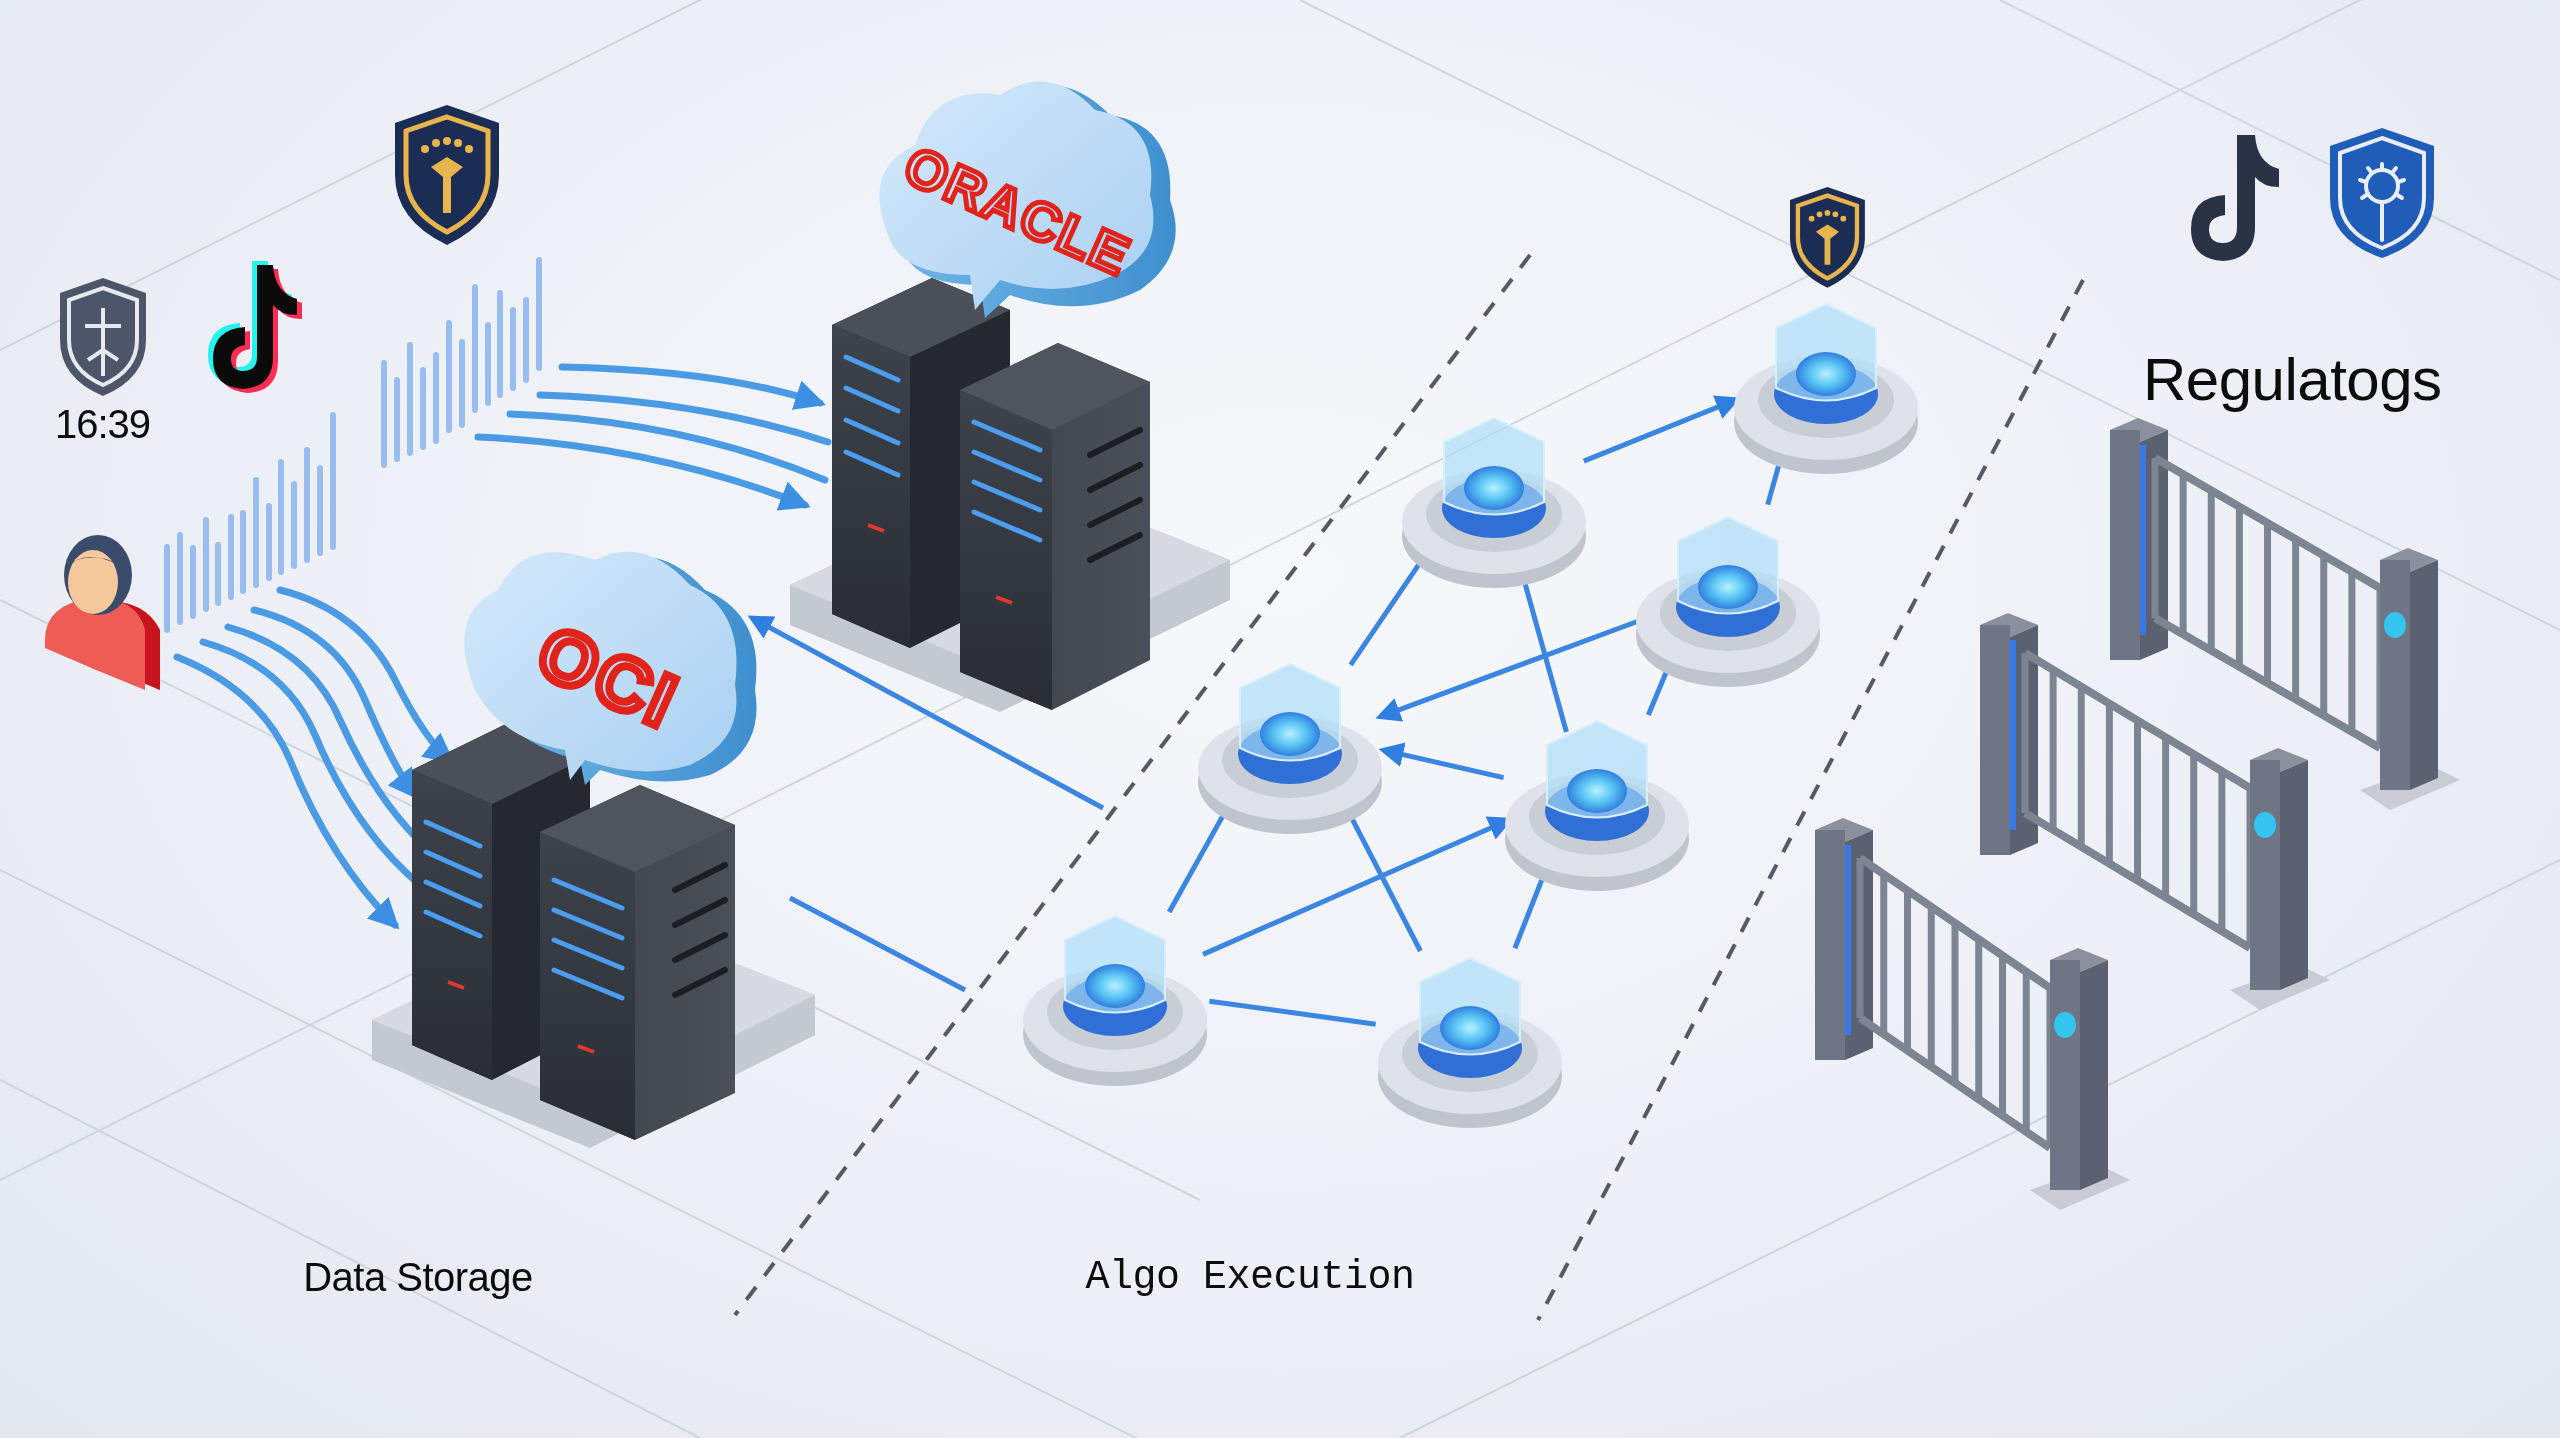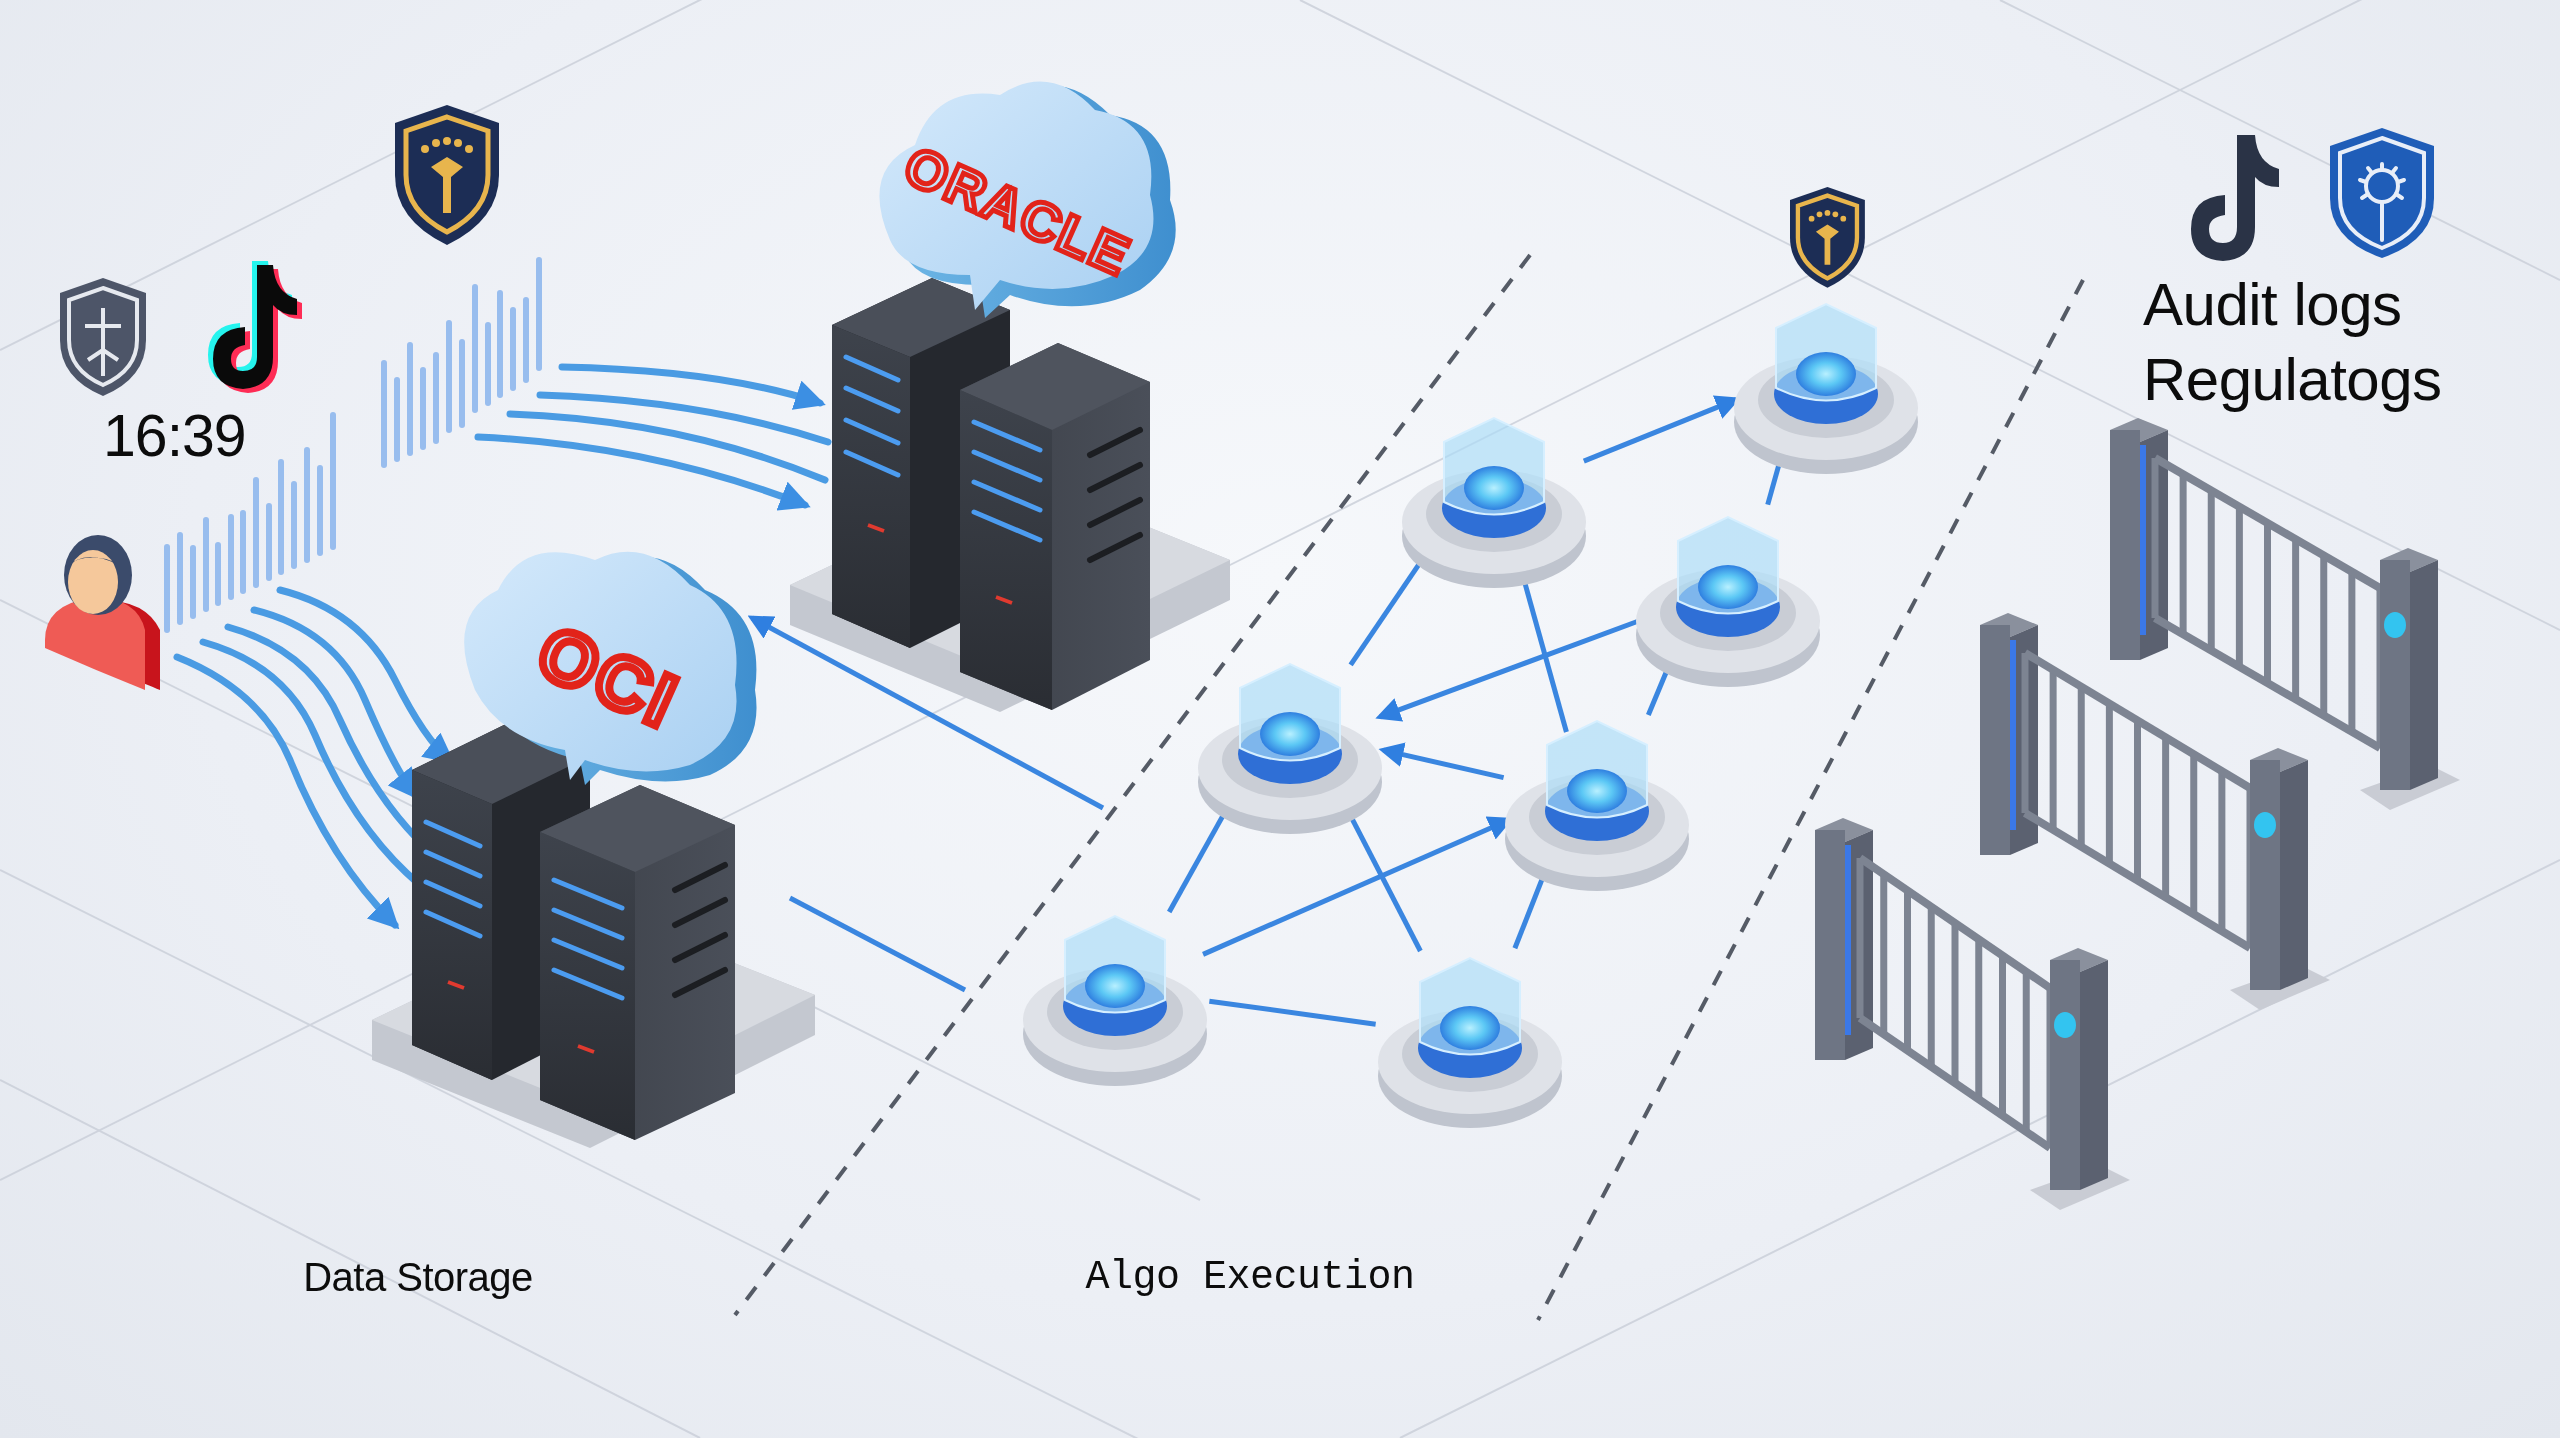--- a/index.html
+++ b/index.html
@@ -1,21 +1,21 @@
 <!DOCTYPE html>
 <html><head>
 <meta charset="utf-8">
 <style>
   html,body{margin:0;padding:0;}
   body{width:2560px;height:1438px;overflow:hidden;background:#eef1f6;font-family:"Liberation Sans","DejaVu Sans",sans-serif;}
   #stage{position:relative;width:2560px;height:1438px;background:radial-gradient(ellipse at 50% 40%,#f6f8fb 0%,#eceff5 60%,#e3e7ee 100%);}
   svg#scene{position:absolute;left:0;top:0;width:2560px;height:1438px;}
   .lbl{position:absolute;color:#0c0c0c;white-space:nowrap;font-family:"Liberation Sans",sans-serif;}
   .section-label{font-size:40px;font-weight:500;letter-spacing:-0.5px;transform:translateX(-50%);}
-  .time-label{font-size:59px;left:55px;top:402px;letter-spacing:-1px;margin-left:48px;}
+  .time-label{font-size:40px;left:55px;top:402px;letter-spacing:-1px;}
   .audit{font-size:60px;left:2143px;letter-spacing:-0.5px;}
 </style>
 </head>
 <body>
 
 <div id="stage">
 <svg id="scene" viewBox="0 0 2560 1438" xmlns="http://www.w3.org/2000/svg">
   <defs>
     <marker id="ah" viewBox="0 0 10 10" refX="8" refY="5" markerWidth="5" markerHeight="5" orient="auto">
       <path d="M0,0 L10,5 L0,10 z" fill="#2f7fe0"></path>
@@ -386,18 +386,17 @@
           <rect x="1845" y="845" width="6" height="190" fill="#3b78e7"></rect>
           <path d="M2050,960 L2078,948 L2108,960 L2080,972 Z" fill="#8a909d"></path>
           <rect x="2050" y="960" width="30" height="230" fill="#6e7584"></rect>
           <path d="M2080,972 L2108,960 L2108,1178 L2080,1190 Z" fill="#5b6170"></path>
           <ellipse cx="2065" cy="1025" rx="11" ry="13" fill="#33c4f0"></ellipse>
         </g>
       </g>
 </svg>
 
 <div class="lbl time-label">16:39</div>
-<div class="lbl audit" style="top:270px;">Audit logs</div>
 <div class="lbl audit" style="top:345px;">Regulatogs</div>
 
 <div class="lbl section-label" style="left:418px;top:1255px;">Data Storage</div>
 <div class="lbl section-label" style="left:1250px;top:1255px;font-family:Liberation Mono, monospace;">Algo Execution</div>
 </div>
 
 </body></html>

